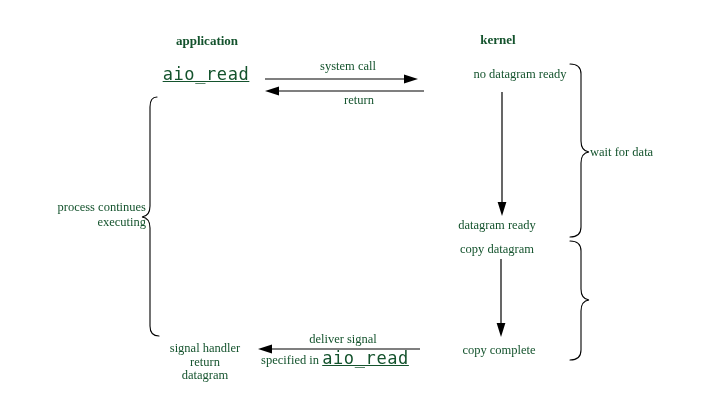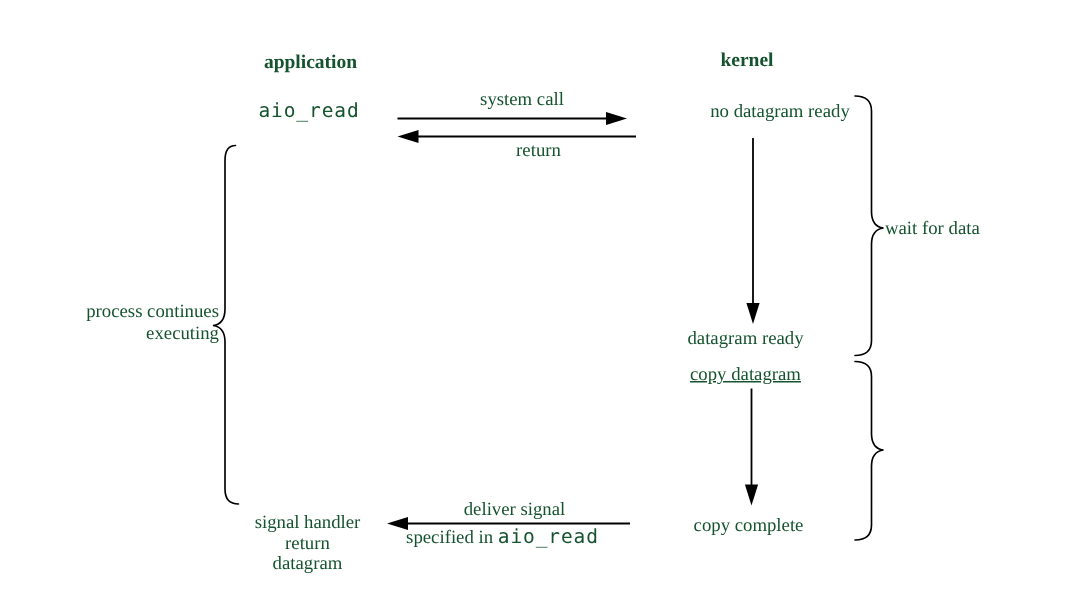--- a/index.html
+++ b/index.html
@@ -8,21 +8,21 @@
     width:718px; height:407px;
     background:#ffffff;
     color:#14532d;
     font-family:"Liberation Serif","DejaVu Serif",serif;
     overflow:hidden;
   }
   .gfx { position:absolute; left:0; top:0; width:718px; height:407px; }
   .lbl { position:absolute; font-size:12.5px; line-height:15px; white-space:nowrap; }
   .ctr { transform:translateX(-50%); text-align:center; }
   .hdr { font-weight:bold; font-size:13px; }
-  .mono { font-family:"DejaVu Sans Mono","Liberation Mono",monospace; font-size:13px; letter-spacing:0.6px; }
+  .mono { font-family:"DejaVu Sans Mono","Liberation Mono",monospace; font-size:17px; letter-spacing:0.6px;text-decoration:underline; }
   .rightalign { text-align:right; }
   .tight { line-height:13.5px; }
   line, path { stroke:#000000; }
   polygon { fill:#000000; stroke:none; }
 </style>
 </head>
 <body>
 
 <div class="canvas">
 
@@ -56,21 +56,21 @@
   <div class="lbl mono ctr" style="left:206px; top:67px;">aio_read</div>
 
   <div class="lbl ctr tight" style="left:205px; top:342px;">
     <div>signal handler</div>
     <div>return</div>
     <div>datagram</div>
   </div>
 
   <div class="lbl ctr" style="left:487px; top:67px;margin-left:33px;">no datagram ready</div>
   <div class="lbl ctr" style="left:497px; top:218px;">datagram ready</div>
-  <div class="lbl ctr" style="left:497px; top:242px;text-decoration:underline;">copy datagram</div>
+  <div class="lbl ctr" style="left:497px; top:242px;">copy datagram</div>
   <div class="lbl ctr" style="left:499px; top:343px;">copy complete</div>
 
   <div class="lbl ctr" style="left:348px; top:59px;">system call</div>
   <div class="lbl ctr" style="left:359px; top:93px;">return</div>
   <div class="lbl ctr" style="left:343px; top:332px;">deliver signal</div>
   <div class="lbl rightalign" style="left:30px; top:200px; width:116px;">
     <div>process continues</div>
     <div>executing</div>
   </div>
 

